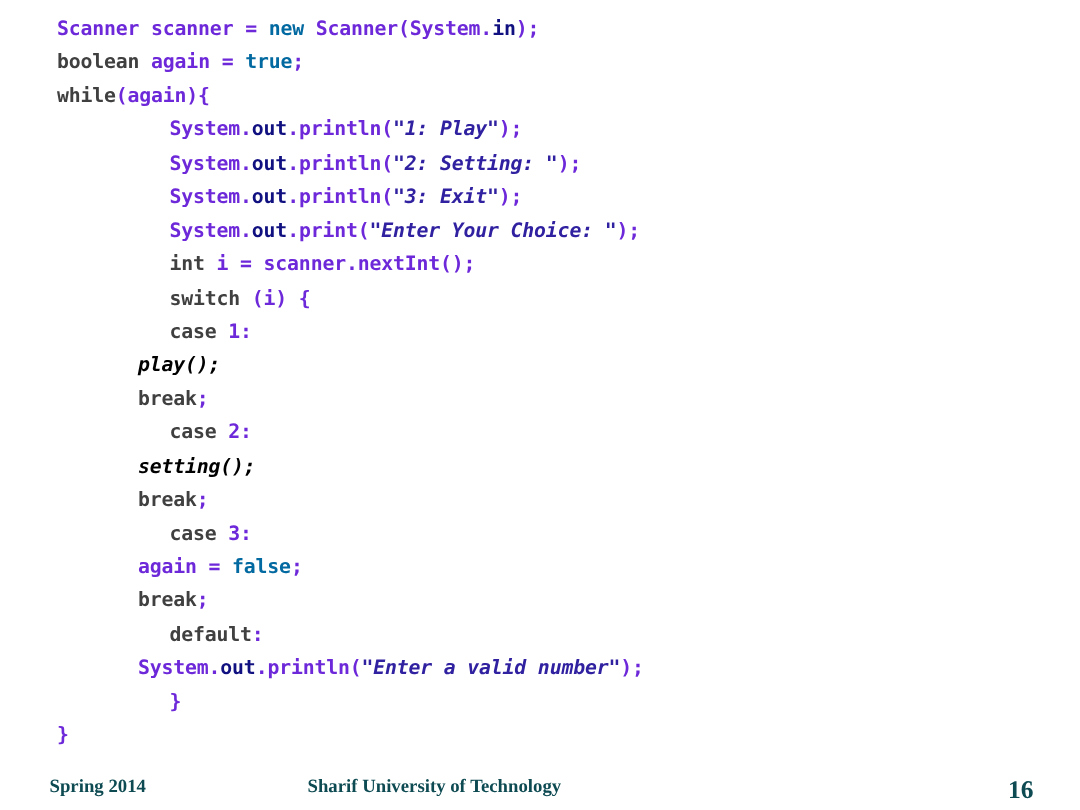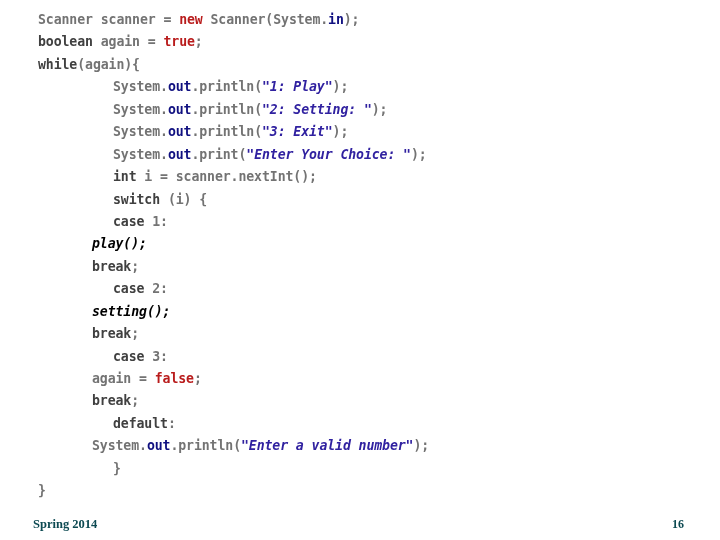--- a/index.html
+++ b/index.html
@@ -40,52 +40,53 @@
     height: 22.45px;
     white-space: pre;
     padding-left: 38px;
     box-sizing: border-box;
     letter-spacing: -0.1px;
   }
   .ind1 { padding-left: 113px; }
   .ind2 { padding-left: 92px; }
 
   .kw     { color: #404040; }        
-  .kw2    { color: #b91c1c; }        
+  .kw2    { color: #0369a1; }        
   .str    { color: #3021a0; font-style: italic; }  
   .fld    { color: #101080; }  
   .mth    { color: #000000; font-style: italic; }  
-  .plain  { color: #737373; }
+  .plain  { color: #6d28d9; }
 
   
   #footer {
     position: absolute;
     left: 0;
     bottom: 0;
     width: 588px;
     height: 32px;
     text-align: center;
   }
   .footer-text {
     position: absolute;
     font-family: "Liberation Serif", "DejaVu Serif", serif;
     font-size: 12.5px;
     font-weight: bold;
     color: #0d4a52;
     white-space: nowrap;
   }
   #footer-left   { left: 33px;  top: 9px; }
   #footer-center { left: 205px; top: 9px; }
-  #footer-page   { left: 672px; top: 9px; font-size: 12px; }
+  #footer-page   { left: 672px; top: 9px; font-size: 17px; }
 </style>
 </head>
 <body>
 
 <div id="slide">
 
   <div id="code-block"><div class="code-line"><span class="plain">Scanner scanner = </span><span class="kw2">new</span><span class="plain"> Scanner(System.</span><span class="fld">in</span><span class="plain">);</span></div><div class="code-line"><span class="kw">boolean</span><span class="plain"> again = </span><span class="kw2">true</span><span class="plain">;</span></div><div class="code-line"><span class="kw">while</span><span class="plain">(again){</span></div><div class="code-line ind1"><span class="plain">System.</span><span class="fld">out</span><span class="plain">.println(</span><span class="str">"1: Play"</span><span class="plain">);</span></div><div class="code-line ind1"><span class="plain">System.</span><span class="fld">out</span><span class="plain">.println(</span><span class="str">"2: Setting: "</span><span class="plain">);</span></div><div class="code-line ind1"><span class="plain">System.</span><span class="fld">out</span><span class="plain">.println(</span><span class="str">"3: Exit"</span><span class="plain">);</span></div><div class="code-line ind1"><span class="plain">System.</span><span class="fld">out</span><span class="plain">.print(</span><span class="str">"Enter Your Choice: "</span><span class="plain">);</span></div><div class="code-line ind1"><span class="kw">int</span><span class="plain"> i = scanner.nextInt();</span></div><div class="code-line ind1"><span class="kw">switch</span><span class="plain"> (i) {</span></div><div class="code-line ind1"><span class="kw">case</span><span class="plain"> 1:</span></div><div class="code-line ind2"><span class="mth">play();</span></div><div class="code-line ind2"><span class="kw">break</span><span class="plain">;</span></div><div class="code-line ind1"><span class="kw">case</span><span class="plain"> 2:</span></div><div class="code-line ind2"><span class="mth">setting();</span></div><div class="code-line ind2"><span class="kw">break</span><span class="plain">;</span></div><div class="code-line ind1"><span class="kw">case</span><span class="plain"> 3:</span></div><div class="code-line ind2"><span class="plain">again = </span><span class="kw2">false</span><span class="plain">;</span></div><div class="code-line ind2"><span class="kw">break</span><span class="plain">;</span></div><div class="code-line ind1"><span class="kw">default</span><span class="plain">:</span></div><div class="code-line ind2"><span class="plain">System.</span><span class="fld">out</span><span class="plain">.println(</span><span class="str">"Enter a valid number"</span><span class="plain">);</span></div><div class="code-line ind1"><span class="plain">}</span></div><div class="code-line"><span class="plain">}</span></div></div>
 
   <div id="footer">
     <div class="footer-text" id="footer-left">Spring 2014</div>
+    <div class="footer-text" id="footer-center">Sharif University of Technology</div>
     <div class="footer-text" id="footer-page">16</div>
   </div>
 
 </div>
 
 </body></html>

